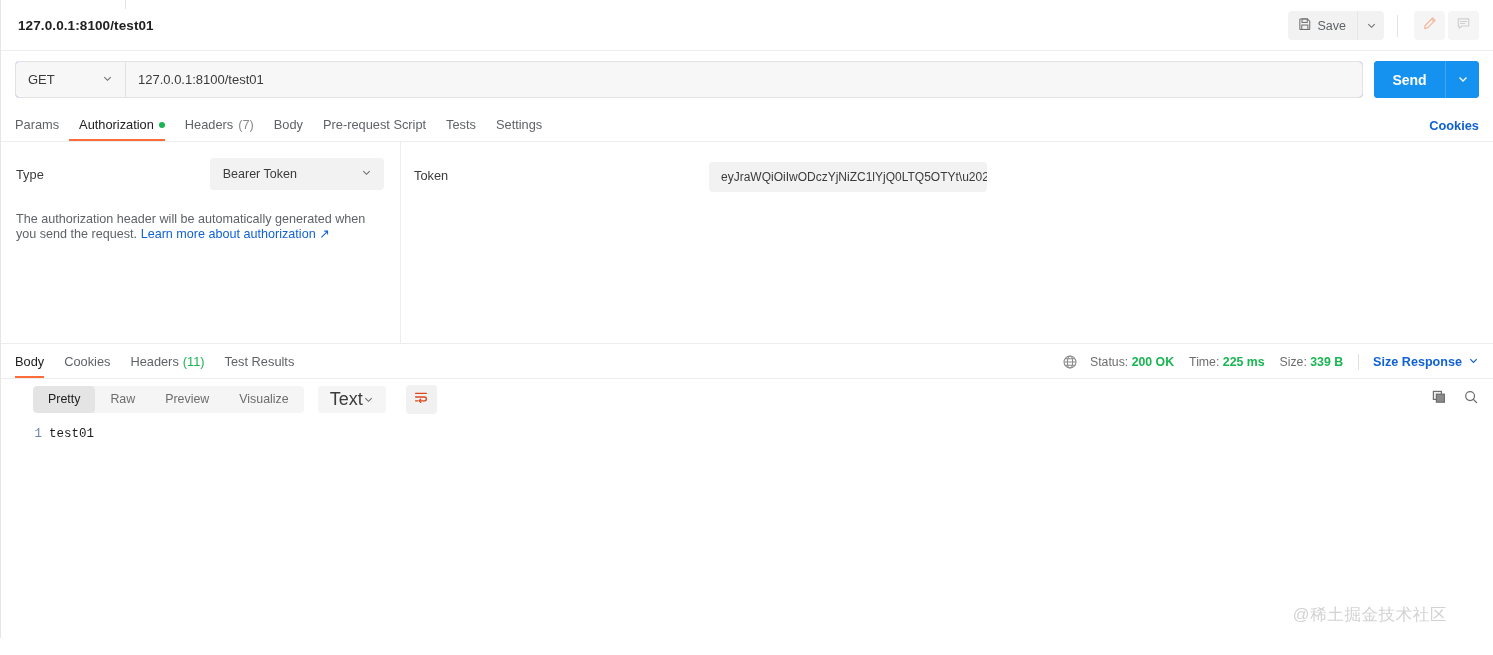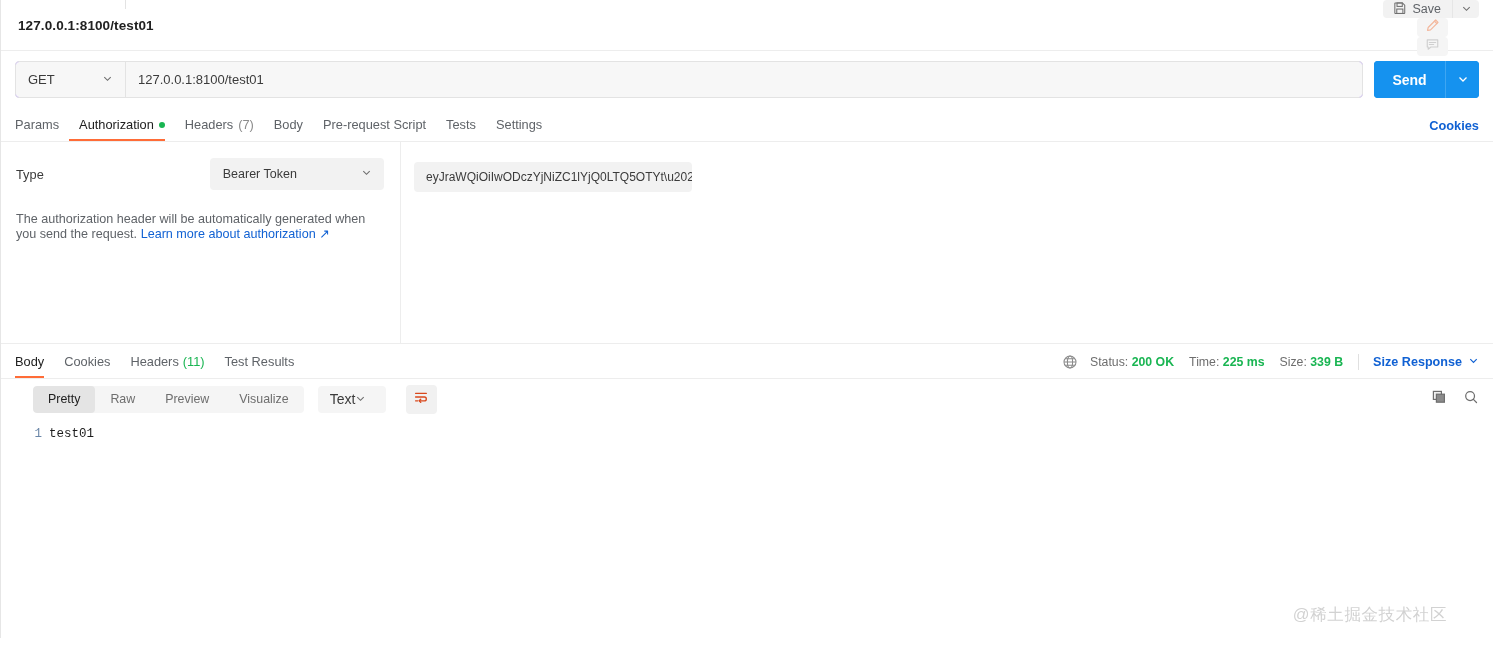--- a/index.html
+++ b/index.html
@@ -34,21 +34,21 @@
   .req-title {
     margin-left: 17px;
     font-size: 13.5px;
     font-weight: 700;
     color: #212121;
     letter-spacing: 0.1px;
   }
   .topbar-right {
     position: absolute;
     right: 14px; top: 0; height: 51px;
-    display: flex; align-items: center; gap: 0; flex-direction: column;
+    display: flex; align-items: center; gap: 0;
   }
   .save-group {
     display: flex; align-items: stretch;
     height: 29px;
   }
   .save-btn {
     display: flex; align-items: center; gap: 6px;
     background: #f2f2f2;
     border: none;
     border-radius: 4px 0 0 4px;
@@ -319,21 +319,21 @@
     color: #212121;
     border-radius: 4px;
     font-weight: 400;
   }
   .fmt-select {
     height: 27px; width: 68px;
     background: #f5f5f5;
     border-radius: 4px;
     display: flex; align-items: center; 
     padding: 0 9px 0 12px;
-    font-size: 14px;
+    font-size: 18px;
     color: #3b3b3b;
     cursor: pointer;
   }
   .wrap-btn {
     width: 31px; height: 29px;
     background: #f1f1f1;
     border-radius: 4px;
     display: flex; align-items: center; justify-content: center;
     cursor: pointer;
     margin-left: 6px;
@@ -491,20 +491,21 @@
             </svg>
           </span>
         </div>
       </div>
       <div class="auth-desc">
         <span>The authorization header will be automatically generated when you send the request. </span><a>Learn more about authorization</a><span style="color:#1061d3;"> ↗</span>
       </div>
     </div>
 
     <div class="auth-right">
+      <div class="token-label">Token</div>
       <div class="token-input" title="Token">eyJraWQiOiIwODczYjNiZC1lYjQ0LTQ5OTYt\u2026</div>
     </div>
   </div>
 
   <div class="restabs">
     <div class="restab active">
       <span>Body</span>
     </div>
     <div class="restab">
       <span>Cookies</span>

